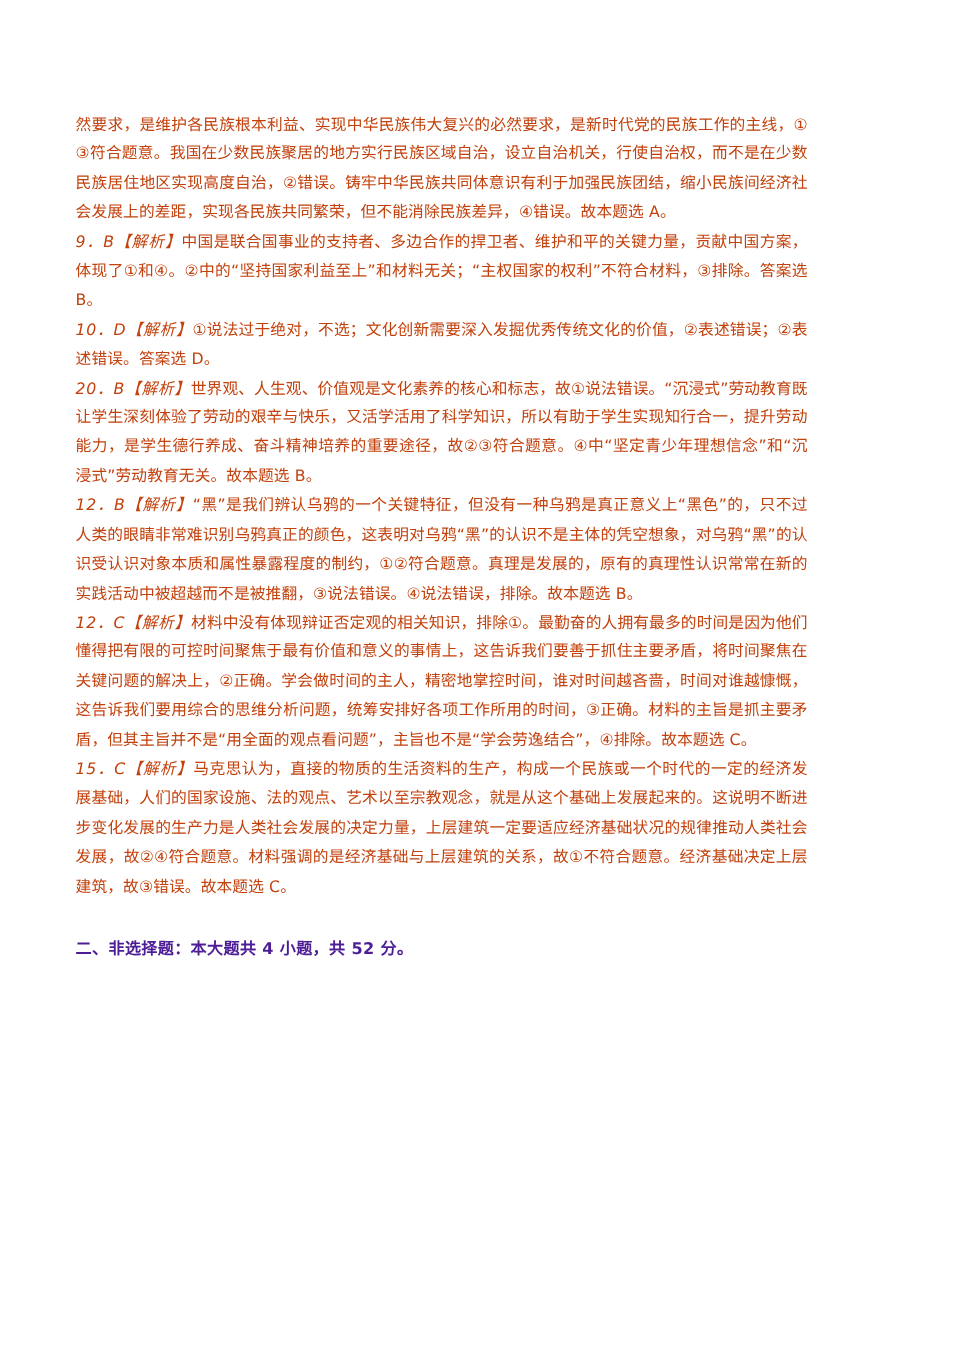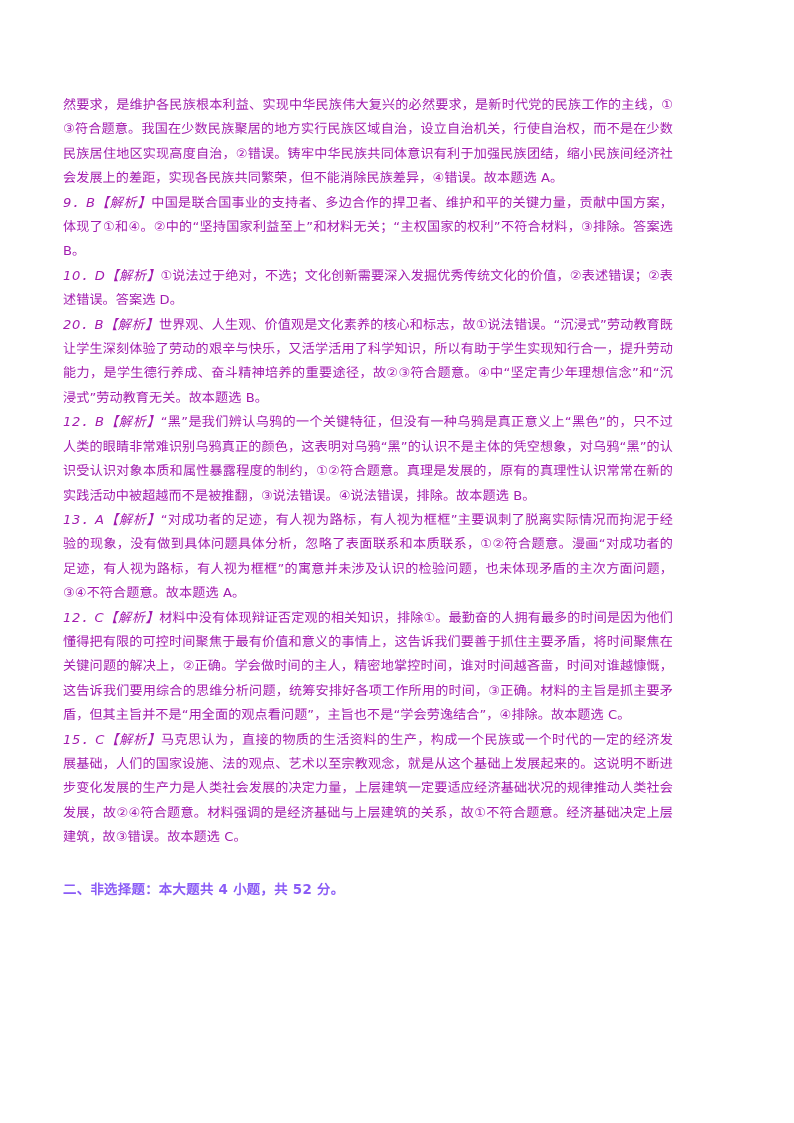--- a/index.html
+++ b/index.html
@@ -30,36 +30,36 @@
   .para {
     margin: 0;
     padding: 0;
     font-size: 13.1px;
     line-height: 24.4px;
     text-align: justify;
     text-justify: inter-character;
     text-align-last: left;
     letter-spacing: 0.1px;
     word-break: break-all;
-    color: #a21caf;
+    color: #c2410c;
   }
   .para .lead {
     letter-spacing: 0.6px;
     font-style: italic;
   }
   
   .section-heading {
     margin: 0;
     padding: 0;
     font-size: 13.4px;
     line-height: 24.4px;
     font-weight: 700;
     letter-spacing: 0.3px;
     text-align: left;
-    color: #8b5cf6;
+    color: #4c1d95;
   }
   .gap-before-heading {
     height: 28px;
   }
   .gap-after-heading {
     height: 2px;
   }
 </style>
 </head>
 <body>
@@ -70,21 +70,20 @@
     <p class="para">然要求，是维护各民族根本利益、实现中华民族伟大复兴的必然要求，是新时代党的民族工作的主线，①③符合题意。我国在少数民族聚居的地方实行民族区域自治，设立自治机关，行使自治权，而不是在少数民族居住地区实现高度自治，②错误。铸牢中华民族共同体意识有利于加强民族团结，缩小民族间经济社会发展上的差距，实现各民族共同繁荣，但不能消除民族差异，④错误。故本题选 A。</p>
 
     <p class="para"><span class="lead">9．B【解析】</span><span>中国是联合国事业的支持者、多边合作的捍卫者、维护和平的关键力量，贡献中国方案，体现了①和④。②中的“坚持国家利益至上”和材料无关；“主权国家的权利”不符合材料，③排除。答案选 B。</span></p>
 
     <p class="para"><span class="lead">10．D【解析】</span><span>①说法过于绝对，不选；文化创新需要深入发掘优秀传统文化的价值，②表述错误；②表述错误。答案选 D。</span></p>
 
     <p class="para"><span class="lead">20．B【解析】</span><span>世界观、人生观、价值观是文化素养的核心和标志，故①说法错误。“沉浸式”劳动教育既让学生深刻体验了劳动的艰辛与快乐，又活学活用了科学知识，所以有助于学生实现知行合一，提升劳动能力，是学生德行养成、奋斗精神培养的重要途径，故②③符合题意。④中“坚定青少年理想信念”和“沉浸式”劳动教育无关。故本题选 B。</span></p>
 
     <p class="para"><span class="lead">12．B【解析】</span><span>“黑”是我们辨认乌鸦的一个关键特征，但没有一种乌鸦是真正意义上“黑色”的，只不过人类的眼睛非常难识别乌鸦真正的颜色，这表明对乌鸦“黑”的认识不是主体的凭空想象，对乌鸦“黑”的认识受认识对象本质和属性暴露程度的制约，①②符合题意。真理是发展的，原有的真理性认识常常在新的实践活动中被超越而不是被推翻，③说法错误。④说法错误，排除。故本题选 B。</span></p>
 
-    <p class="para"><span class="lead">13．A【解析】</span><span>“对成功者的足迹，有人视为路标，有人视为框框”主要讽刺了脱离实际情况而拘泥于经验的现象，没有做到具体问题具体分析，忽略了表面联系和本质联系，①②符合题意。漫画“对成功者的足迹，有人视为路标，有人视为框框”的寓意并未涉及认识的检验问题，也未体现矛盾的主次方面问题，③④不符合题意。故本题选 A。</span></p>
 
     <p class="para"><span class="lead">12．C【解析】</span><span>材料中没有体现辩证否定观的相关知识，排除①。最勤奋的人拥有最多的时间是因为他们懂得把有限的可控时间聚焦于最有价值和意义的事情上，这告诉我们要善于抓住主要矛盾，将时间聚焦在关键问题的解决上，②正确。学会做时间的主人，精密地掌控时间，谁对时间越吝啬，时间对谁越慷慨，这告诉我们要用综合的思维分析问题，统筹安排好各项工作所用的时间，③正确。材料的主旨是抓主要矛盾，但其主旨并不是“用全面的观点看问题”，主旨也不是“学会劳逸结合”，④排除。故本题选 C。</span></p>
 
     <p class="para"><span class="lead">15．C【解析】</span><span>马克思认为，直接的物质的生活资料的生产，构成一个民族或一个时代的一定的经济发展基础，人们的国家设施、法的观点、艺术以至宗教观念，就是从这个基础上发展起来的。这说明不断进步变化发展的生产力是人类社会发展的决定力量，上层建筑一定要适应经济基础状况的规律推动人类社会发展，故②④符合题意。材料强调的是经济基础与上层建筑的关系，故①不符合题意。经济基础决定上层建筑，故③错误。故本题选 C。</span></p>
 
 
     <div class="gap-before-heading"></div>
 
     <p class="section-heading">二、非选择题：本大题共 4 小题，共 52 分。</p>
 

